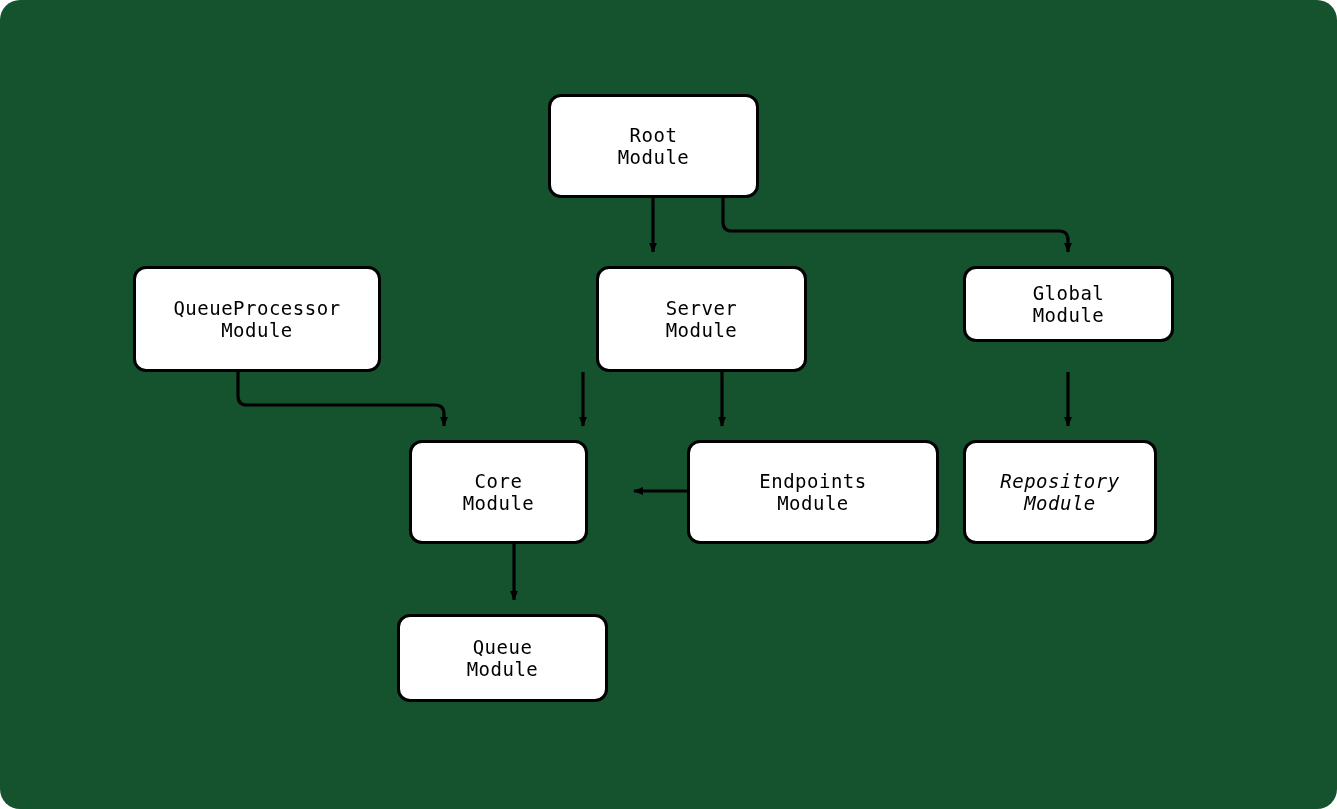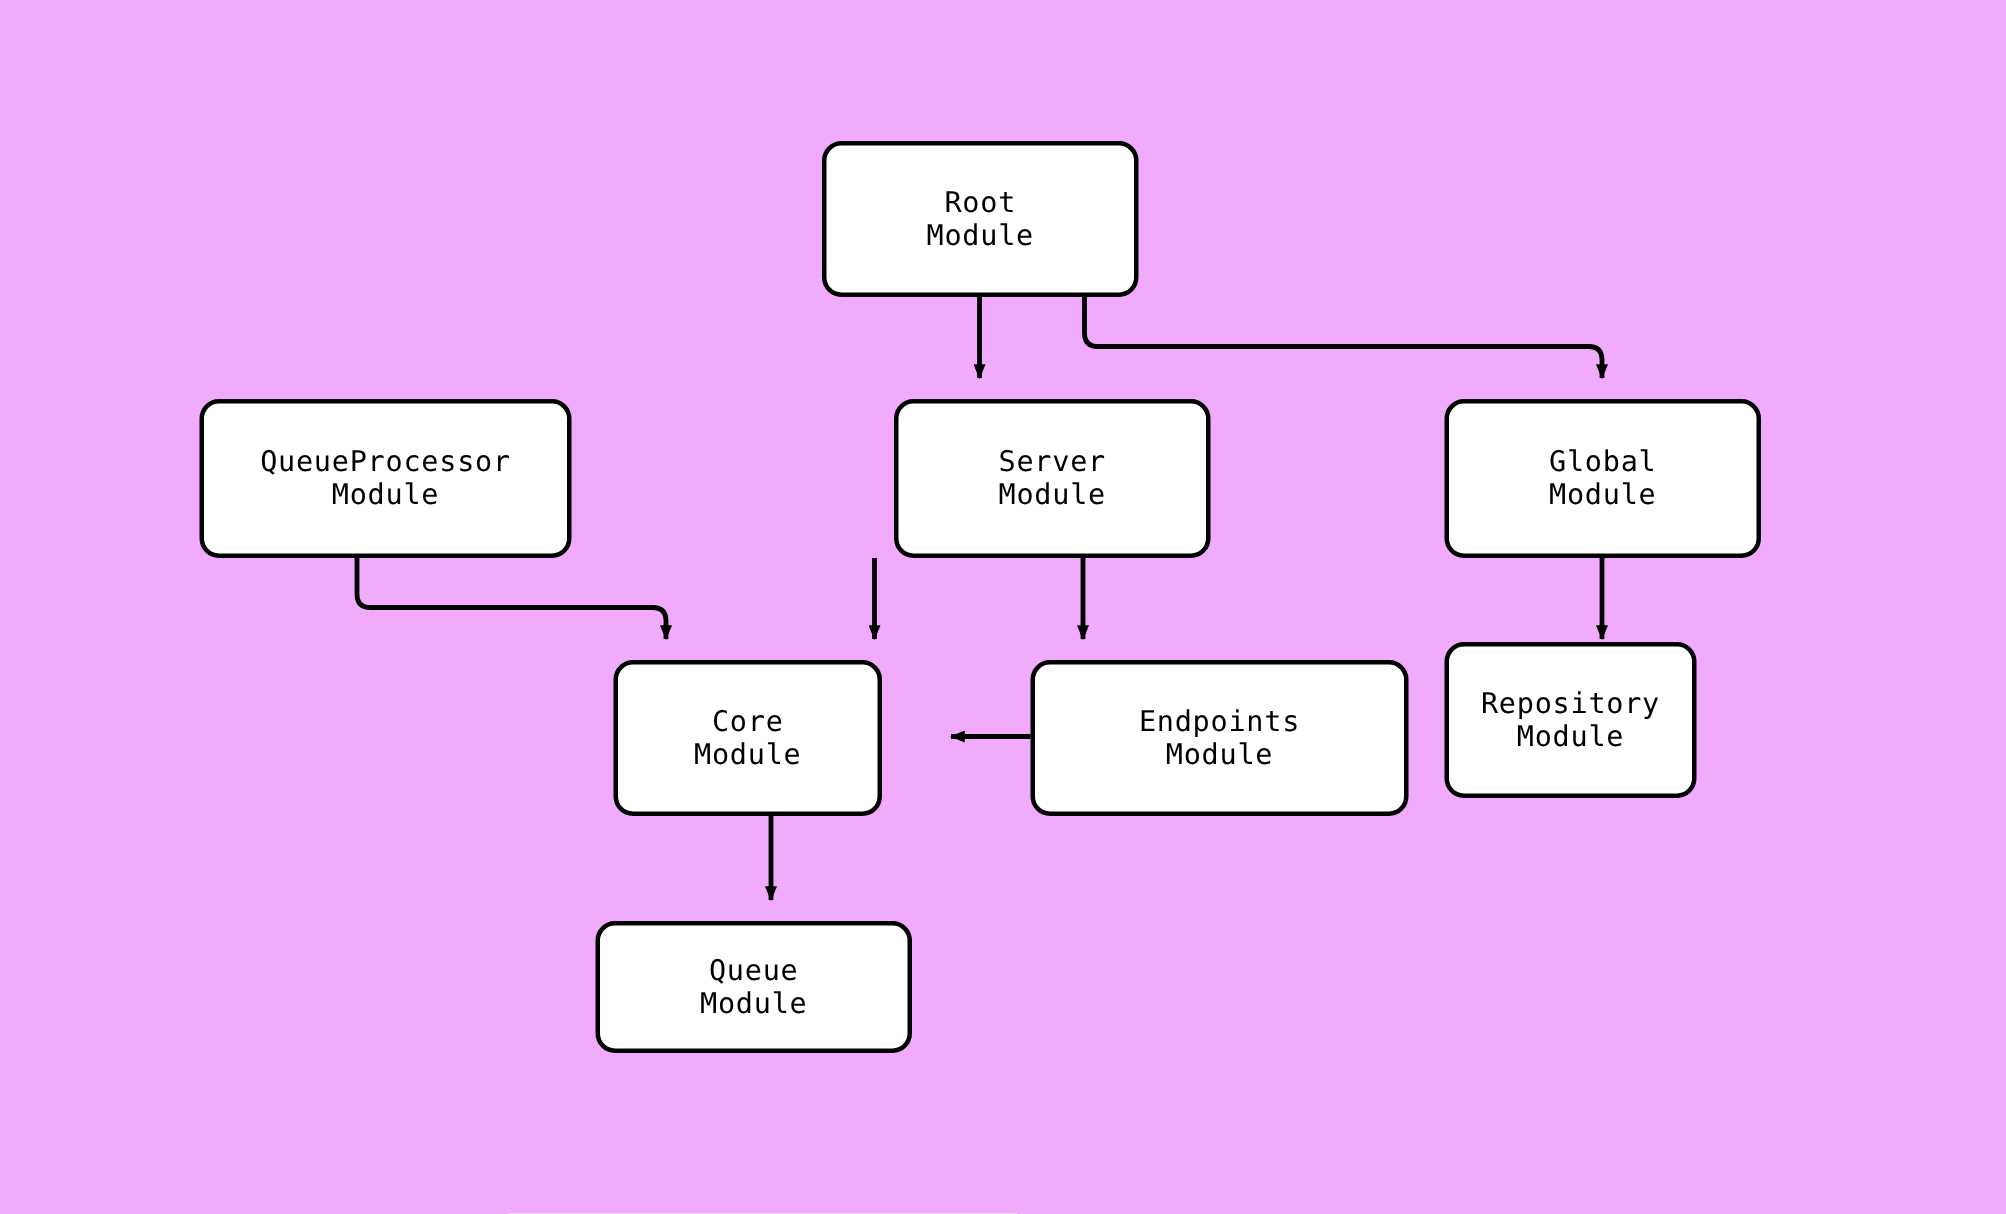--- a/index.html
+++ b/index.html
@@ -4,23 +4,24 @@
 <style>
   html, body {
     margin: 0;
     padding: 0;
     background: #ffffff;
   }
   #canvas {
     position: relative;
     width: 1337px;
     height: 809px;
-    background: #f0abfc;
+    background: #14532d;
     overflow: hidden;
     font-family: "DejaVu Sans Mono", "Liberation Mono", monospace;
+    border-radius: 20px;
   }
   #edge-layer {
     position: absolute;
     left: 0;
     top: 0;
     width: 1337px;
     height: 809px;
   }
   .node {
     position: absolute;
@@ -83,36 +84,36 @@
   <div class="node" style="left:133px; top:266px; width:248px; height:106px;">
     <div class="node-line">QueueProcessor</div>
     <div class="node-line">Module</div>
   </div>
 
   <div class="node" style="left:548px; top:266px; width:211px; height:106px;margin-left:48px;">
     <div class="node-line">Server</div>
     <div class="node-line">Module</div>
   </div>
 
-  <div class="node" style="left:963px; top:266px; width:211px; height:106px;">
+  <div class="node" style="left:963px; top:266px; width:211px; height:76px;">
     <div class="node-line">Global</div>
     <div class="node-line">Module</div>
   </div>
 
   <div class="node" style="left:409px; top:440px; width:179px; height:104px;">
     <div class="node-line">Core</div>
     <div class="node-line">Module</div>
   </div>
 
   <div class="node" style="left:687px; top:440px; width:252px; height:104px;">
     <div class="node-line">Endpoints</div>
     <div class="node-line">Module</div>
   </div>
 
-  <div class="node" style="left:963px; top:428px; width:168px; height:104px;">
+  <div class="node" style="left:963px; top:440px; width:194px; height:104px;font-style:italic;">
     <div class="node-line">Repository</div>
     <div class="node-line">Module</div>
   </div>
 
   <div class="node" style="left:397px; top:614px; width:211px; height:88px;">
     <div class="node-line">Queue</div>
     <div class="node-line">Module</div>
   </div>
 
 </div>

